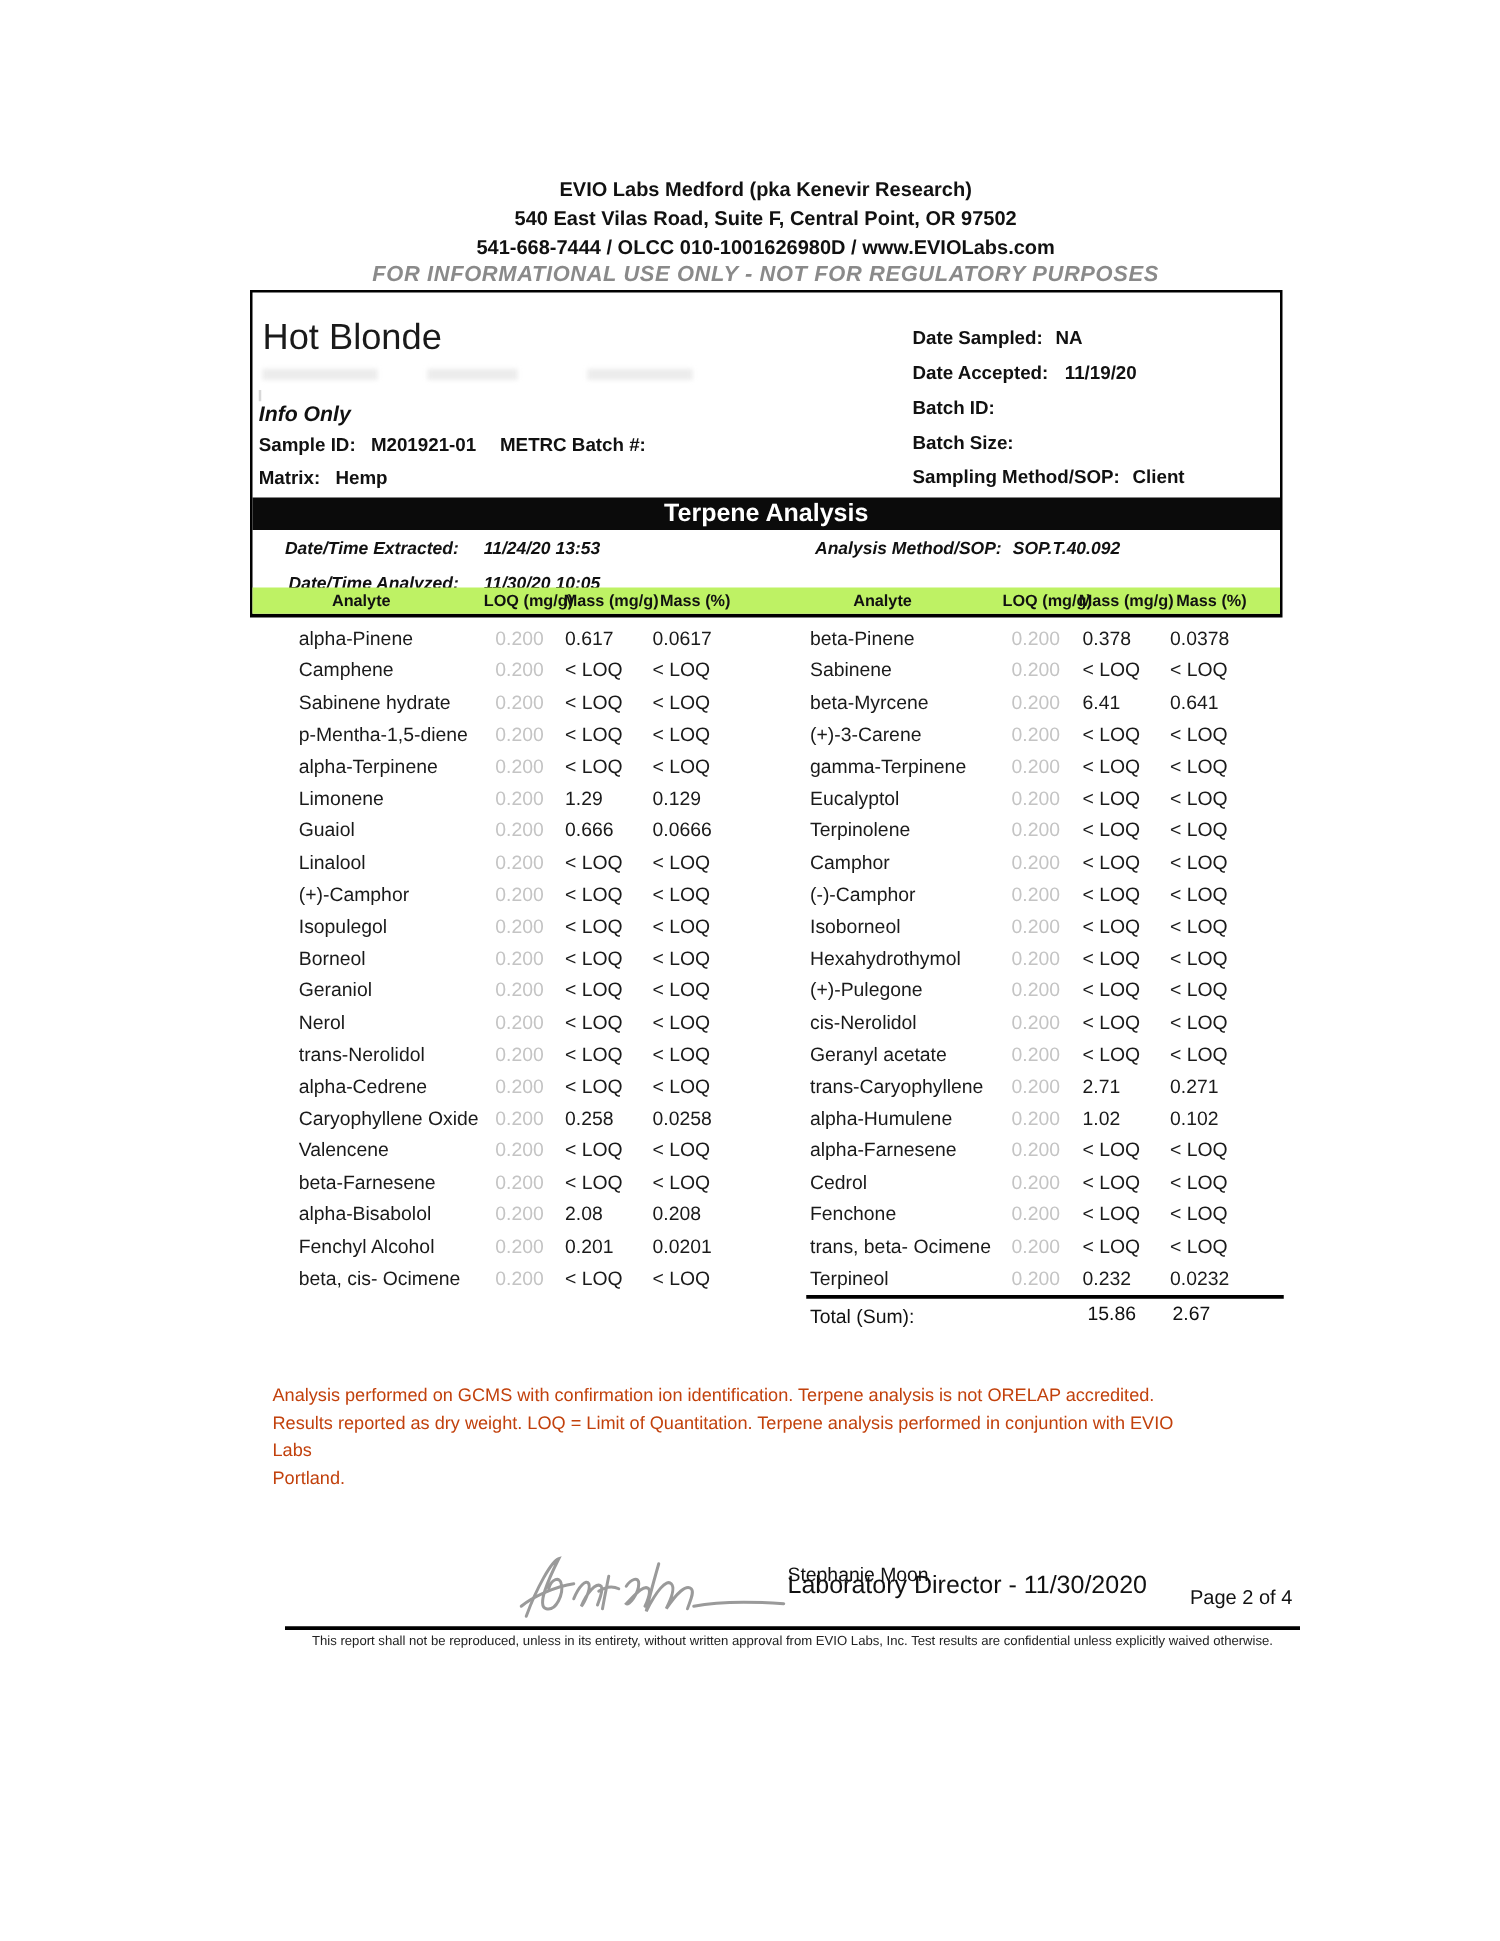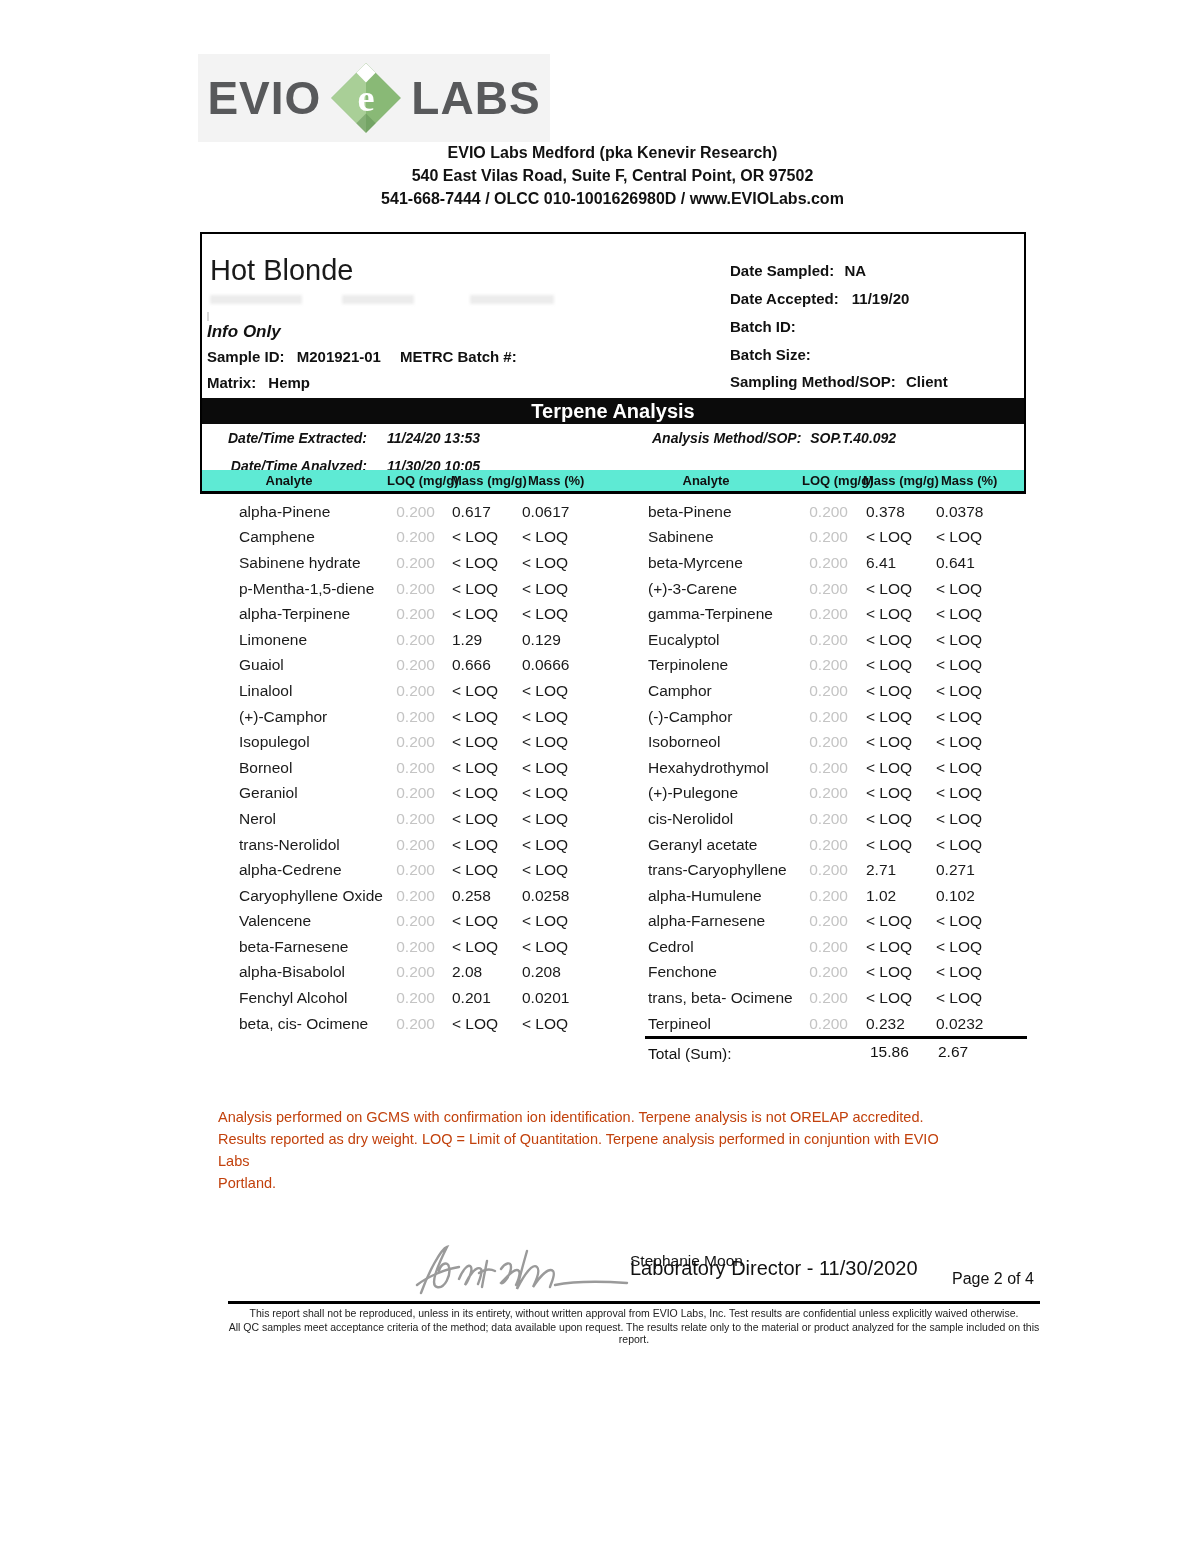--- a/index.html
+++ b/index.html
@@ -22,21 +22,21 @@
             border-bottom:3px solid #000;}
   .main-box .abs{position:absolute;}
   .sample-name{left:8px;top:20px;font-size:29px;color:#1a1a1a;}
   .ghost{top:61px;height:9px;background:#ececec;filter:blur(1.5px);}
   .ghost-tick{left:5px;top:78px;width:2px;height:9px;background:#d8d8d8;}
   .info-only{left:5px;top:88px;font-size:17px;font-weight:bold;font-style:italic;}
   .meta{font-size:15px;font-weight:bold;}
   .bar{left:0;right:0;top:164px;height:26px;background:#0b0b0b;color:#fff;
        text-align:center;font-weight:bold;font-size:20px;line-height:26px;}
   .dt-label{font-size:14px;font-weight:bold;font-style:italic;}
-  .band{left:0;right:0;top:236px;height:21px;background:#5eead4;}
+  .band{left:0;right:0;top:236px;height:21px;background:#bef264;}
   .band span{position:absolute;top:3px;font-size:13px;font-weight:bold;white-space:nowrap;}
 
   
   .terp{font-size:15.5px;color:#1a1a1a;}
   .trow{height:25.6px;display:flex;align-items:center;}
   .tcell{white-space:nowrap;}
   .c-name{width:140px;padding-left:14px;}
   .c-loq{width:56px;text-align:right;color:#c4c4c4;}
   .c-mass{width:70px;margin-left:17px;}
   .c-pct{width:70px;}
@@ -57,39 +57,26 @@
   .page-num{left:952px;top:1270px;font-size:16px;}
 
   .legal-rule{left:228px;top:1301px;width:812px;height:0;border-top:3px solid #000;}
   .legal{left:228px;width:812px;text-align:center;font-size:10.5px;color:#222;}
 </style>
 </head>
 <body>
 
 <div class="page">
 
-  <div class="abs logo-box">
-    <span class="logo-word">EVIO</span>
-    <span style="display:inline-block;width:74px;height:74px;">
-      <svg width="74" height="74" viewBox="0 0 100 100">
-        <polygon points="50,3 97,50 50,97 3,50" fill="#7fae6c"></polygon>
-        <polygon points="50,3 3,50 50,97" fill="#a9cf97"></polygon>
-        <polygon points="50,3 97,50 50,97" fill="#8bbb78" opacity="0.85"></polygon>
-        <polygon points="50,3 63,16 50,29 37,16" fill="#ffffff"></polygon>
-        <text x="50" y="68" text-anchor="middle" font-family="Liberation Serif, serif" font-size="52" font-weight="bold" fill="#ffffff">e</text>
-        <polygon points="50,97 37,84 50,71 63,84" fill="#5f8f53" opacity="0.5"></polygon>
-      </svg>
-    </span>
-    <span class="logo-word">LABS</span>
-  </div>
 
 
   <div class="abs hdr-line" style="top:144px;">EVIO Labs Medford (pka Kenevir Research)</div>
   <div class="abs hdr-line" style="top:167px;">540 East Vilas Road, Suite F, Central Point, OR 97502</div>
   <div class="abs hdr-line" style="top:190px;">541-668-7444 / OLCC 010-1001626980D / www.EVIOLabs.com</div>
+  <div class="abs notice">FOR INFORMATIONAL USE ONLY - NOT FOR REGULATORY PURPOSES</div>
 
   <div class="abs main-box">
     <div class="abs sample-name">Hot Blonde</div>
 
     <span class="abs ghost" style="left:8px;width:92px;"></span>
     <span class="abs ghost" style="left:140px;width:72px;"></span>
     <span class="abs ghost" style="left:268px;width:84px;"></span>
     <span class="abs ghost-tick"></span>
 
     <div class="abs info-only">Info Only</div>
@@ -422,15 +409,14 @@
         <path d="M140,44 C160,40 185,40 212,42"></path>
       </g>
     </svg>
   </div>
   <div class="abs sig-name">Stephanie Moon</div>
   <div class="abs sig-title">Laboratory Director - 11/30/2020</div>
   <div class="abs page-num">Page 2 of 4</div>
 
   <div class="abs legal-rule"></div>
   <div class="abs legal" style="top:1307px;">This report shall not be reproduced, unless in its entirety, without written approval from EVIO Labs, Inc.  Test results are confidential unless explicitly waived otherwise.</div>
-  <div class="abs legal" style="top:1321px;">All QC samples meet acceptance criteria of the method; data available upon request. The results relate only to the material or product analyzed for the sample included on this report.</div>
 
 </div>
 
 </body></html>

